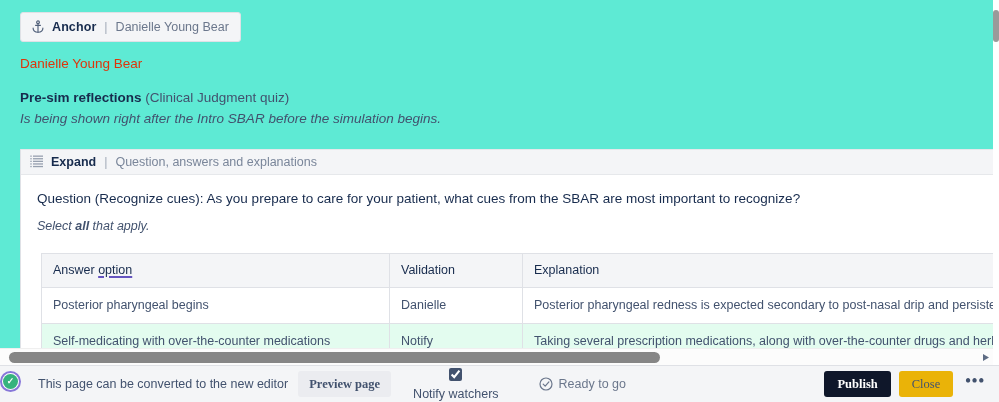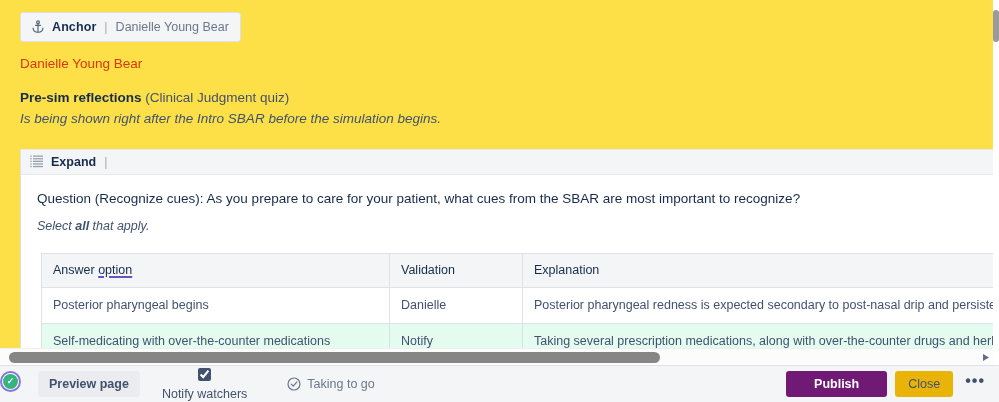--- a/index.html
+++ b/index.html
@@ -20,21 +20,21 @@
     background: #ffffff;
   }
 
   
   .content-scroll {
     position: absolute;
     left: 0; top: 0;
     width: 993px;
     height: 348px;
     overflow: hidden;
-    background: #fde047;
+    background: #5eead4;
   }
 
   .content-inner {
     position: relative;
     width: 1300px;
     padding: 0;
   }
 
   
   .anchor-chip {
@@ -253,21 +253,21 @@
   }
 
   .convert-msg {
     font-size: 12.5px;
     color: #42526E;
     white-space: nowrap;
     margin-right: 10px;
   }
 
   .btn {
-    font-family: Liberation Sans, sans-serif;
+    font-family: Liberation Serif, serif;
     border: none;
     cursor: pointer;
     font-size: 12.5px;
     border-radius: 3px;
     white-space: nowrap;
   }
   .btn-subtle {
     background: #EBECF0;
     color: #42526E;
     font-weight: 700;
@@ -314,24 +314,24 @@
     font-size: 12.5px;
     color: #6B778C;
     white-space: nowrap;
   }
   .ready-icon { width: 14px; height: 14px; color: #6B778C; flex:none; }
   .ready-icon svg { display: block; }
 
   .spacer { flex: 1 1 auto; }
 
   .btn-publish {
-    background: #701a75;
+    background: #0f172a;
     color: #FFFFFF;
     font-weight: 700;
-    padding: 6px 28px;
+    padding: 6px 13px;
     height: 26px;
     margin-right: 8px;
   }
   .btn-close {
     background: #eab308;
     color: #42526E;
     padding: 6px 13px;
     height: 26px;
     font-weight: 400;
     margin-right: 8px;
@@ -401,20 +401,21 @@
               <rect x="0" y="5.7" width="2" height="1.3" fill="#B3BAC5"></rect>
               <rect x="3" y="5.7" width="10" height="1.3" fill="#97A0AF"></rect>
               <rect x="0" y="8.3" width="2" height="1.3" fill="#B3BAC5"></rect>
               <rect x="3" y="8.3" width="10" height="1.3" fill="#97A0AF"></rect>
               <rect x="0" y="10.9" width="2" height="1.3" fill="#B3BAC5"></rect>
               <rect x="3" y="10.9" width="10" height="1.3" fill="#97A0AF"></rect>
             </svg>
           </span>
           <span class="expand-title">Expand</span>
           <span class="expand-sep">|</span>
+          <span class="expand-sub">Question, answers and explanations</span>
         </div>
 
         <div class="expand-body">
 
           <p class="question-line">
             <span class="q-strong">Question</span><span> (Recognize cues): As you prepare to care for your patient, what cues from the SBAR are most important to recognize?</span>
           </p>
 
           <p class="select-all">
             <span>Select </span><b>all</b><span> that apply.</span>
@@ -468,37 +469,38 @@
   <div class="vscroll">
     <div class="vscroll-thumb"></div>
   </div>
 
   <div class="bottom-bar">
 
     <div class="status-badge">
       <div class="inner">✓</div>
     </div>
 
+    <span class="convert-msg">This page can be converted to the new editor</span>
 
     <button class="btn btn-subtle btn-preview">Preview page</button>
 
 
     <label class="notify-wrap">
       <input type="checkbox" checked="" style="">
       <span>Notify watchers</span>
     </label>
 
     <div class="ready-wrap">
       <span class="ready-icon">
         <svg viewBox="0 0 14 14" width="14" height="14" fill="none" stroke="currentColor" stroke-width="1.2">
           <circle cx="7" cy="7" r="6"></circle>
           <polyline points="4.2,7.2 6.2,9.2 9.9,4.9" stroke-linecap="round" stroke-linejoin="round"></polyline>
         </svg>
       </span>
-      <span>Taking to go</span>
+      <span>Ready to go</span>
     </div>
 
     <div class="spacer"></div>
 
     <button class="btn btn-publish">Publish</button>
     <button class="btn btn-close">Close</button>
     <button class="btn btn-more">•••</button>
 
   </div>
 

